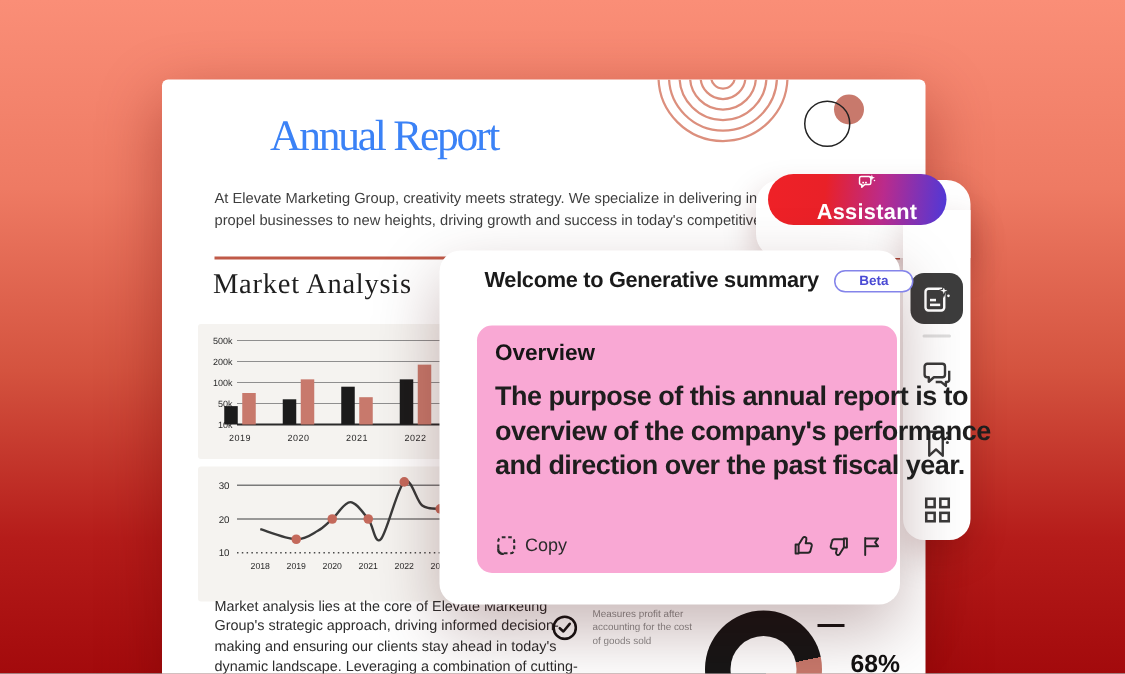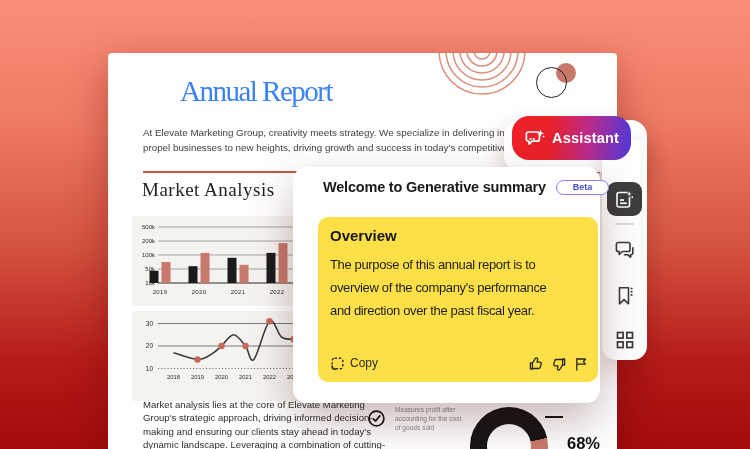--- a/index.html
+++ b/index.html
@@ -31,40 +31,40 @@
   .donut-label{position:absolute;left:459px;top:353px;font-size:16.5px;font-weight:bold;color:#111;margin-top:28px;}
   .deco-rings{position:absolute;left:320px;top:0;width:130px;height:60px;}
   .deco-dot{position:absolute;left:448px;top:10px;width:20px;height:20px;border-radius:50%;background:#C8796C;}
   .deco-circle{position:absolute;left:428px;top:14px;width:31px;height:31px;border-radius:50%;
                border:1.5px solid #232323;box-sizing:border-box;}
   
   .assist-tab{position:absolute;left:504px;top:120px;width:143px;height:52px;background:#FFF;
               border-radius:16px 16px 0 16px;box-shadow:0 8px 22px rgba(80,5,5,.22);}
   .side-panel{position:absolute;left:602px;top:140px;width:45px;height:220px;background:#FFF;
               border-radius:0 0 14px 14px;box-shadow:0 10px 24px rgba(80,5,5,.22);}
-  .assist-btn{position:absolute;left:512px;top:116px;width:119px;height:44px;border-radius:17px;
+  .assist-btn{position:absolute;left:512px;top:116px;width:119px;height:34px;border-radius:17px;
               background:linear-gradient(95deg,#EF2127 0%,#E92128 32%,#BA2B8C 64%,#4E38D8 100%);
               display:flex;align-items:center;gap:7px;padding:0 0 0 13px;box-sizing:border-box;
-              cursor:pointer;border:none;}
+              cursor:pointer;border:none;flex-direction:column;}
   .assist-btn span{color:#FFF;font-size:14.5px;font-weight:bold;letter-spacing:.2px;}
   .side-item{position:absolute;left:607px;width:35px;height:34px;display:flex;align-items:center;
              justify-content:center;border-radius:9px;cursor:pointer;}
   .side-item.selected{background:#3D3D3D;}
   .side-divider{position:absolute;left:615px;top:223px;width:19px;height:2px;background:#DEDEDE;border-radius:1px;}
   
   .popup{position:absolute;left:293px;top:167px;width:307px;height:236px;background:#FFF;
          border-radius:14px;box-shadow:0 18px 44px rgba(60,5,5,.28);}
   .popup-title-row{position:absolute;left:30px;top:12px;display:flex;align-items:center;gap:10px;}
   .popup-title{font-size:14.5px;font-weight:bold;color:#1A1A1A;white-space:nowrap;letter-spacing:-.2px;}
   .beta-badge{font-size:9px;font-weight:bold;color:#4A4AD4;border:1.5px solid #8484EA;
               border-radius:9px;padding:2px 16px;line-height:1;background:#FFF;}
-  .popup-card{position:absolute;left:25px;top:50px;width:280px;height:165px;background:#fde047;
+  .popup-card{position:absolute;left:25px;top:50px;width:280px;height:165px;background:#f9a8d4;
               border-radius:10px;box-sizing:border-box;padding:10px 12px;}
   .card-h{font-size:15px;font-weight:bold;color:#161616;margin:0 0 9px 0;}
-  .card-line{font-size:13px;line-height:23px;color:#1E1E1E;letter-spacing:-.35px;white-space:nowrap;}
+  .card-line{font-size:18px;line-height:23px;color:#1E1E1E;letter-spacing:-.35px;white-space:nowrap;font-weight:bold;}
   .copy-btn{position:absolute;left:10px;bottom:9px;display:flex;align-items:center;gap:6px;
             border:none;background:transparent;cursor:pointer;padding:3px;}
   .copy-btn span{font-size:12px;color:#2B2B2B;}
   .feedback{position:absolute;right:10px;bottom:11px;display:flex;align-items:center;gap:9px;}
   .fb-btn{border:none;background:transparent;padding:0;cursor:pointer;display:flex;}
   svg{display:block;}
   text{font-family:"Liberation Sans",sans-serif;}
 </style>
 </head>
 <body>

